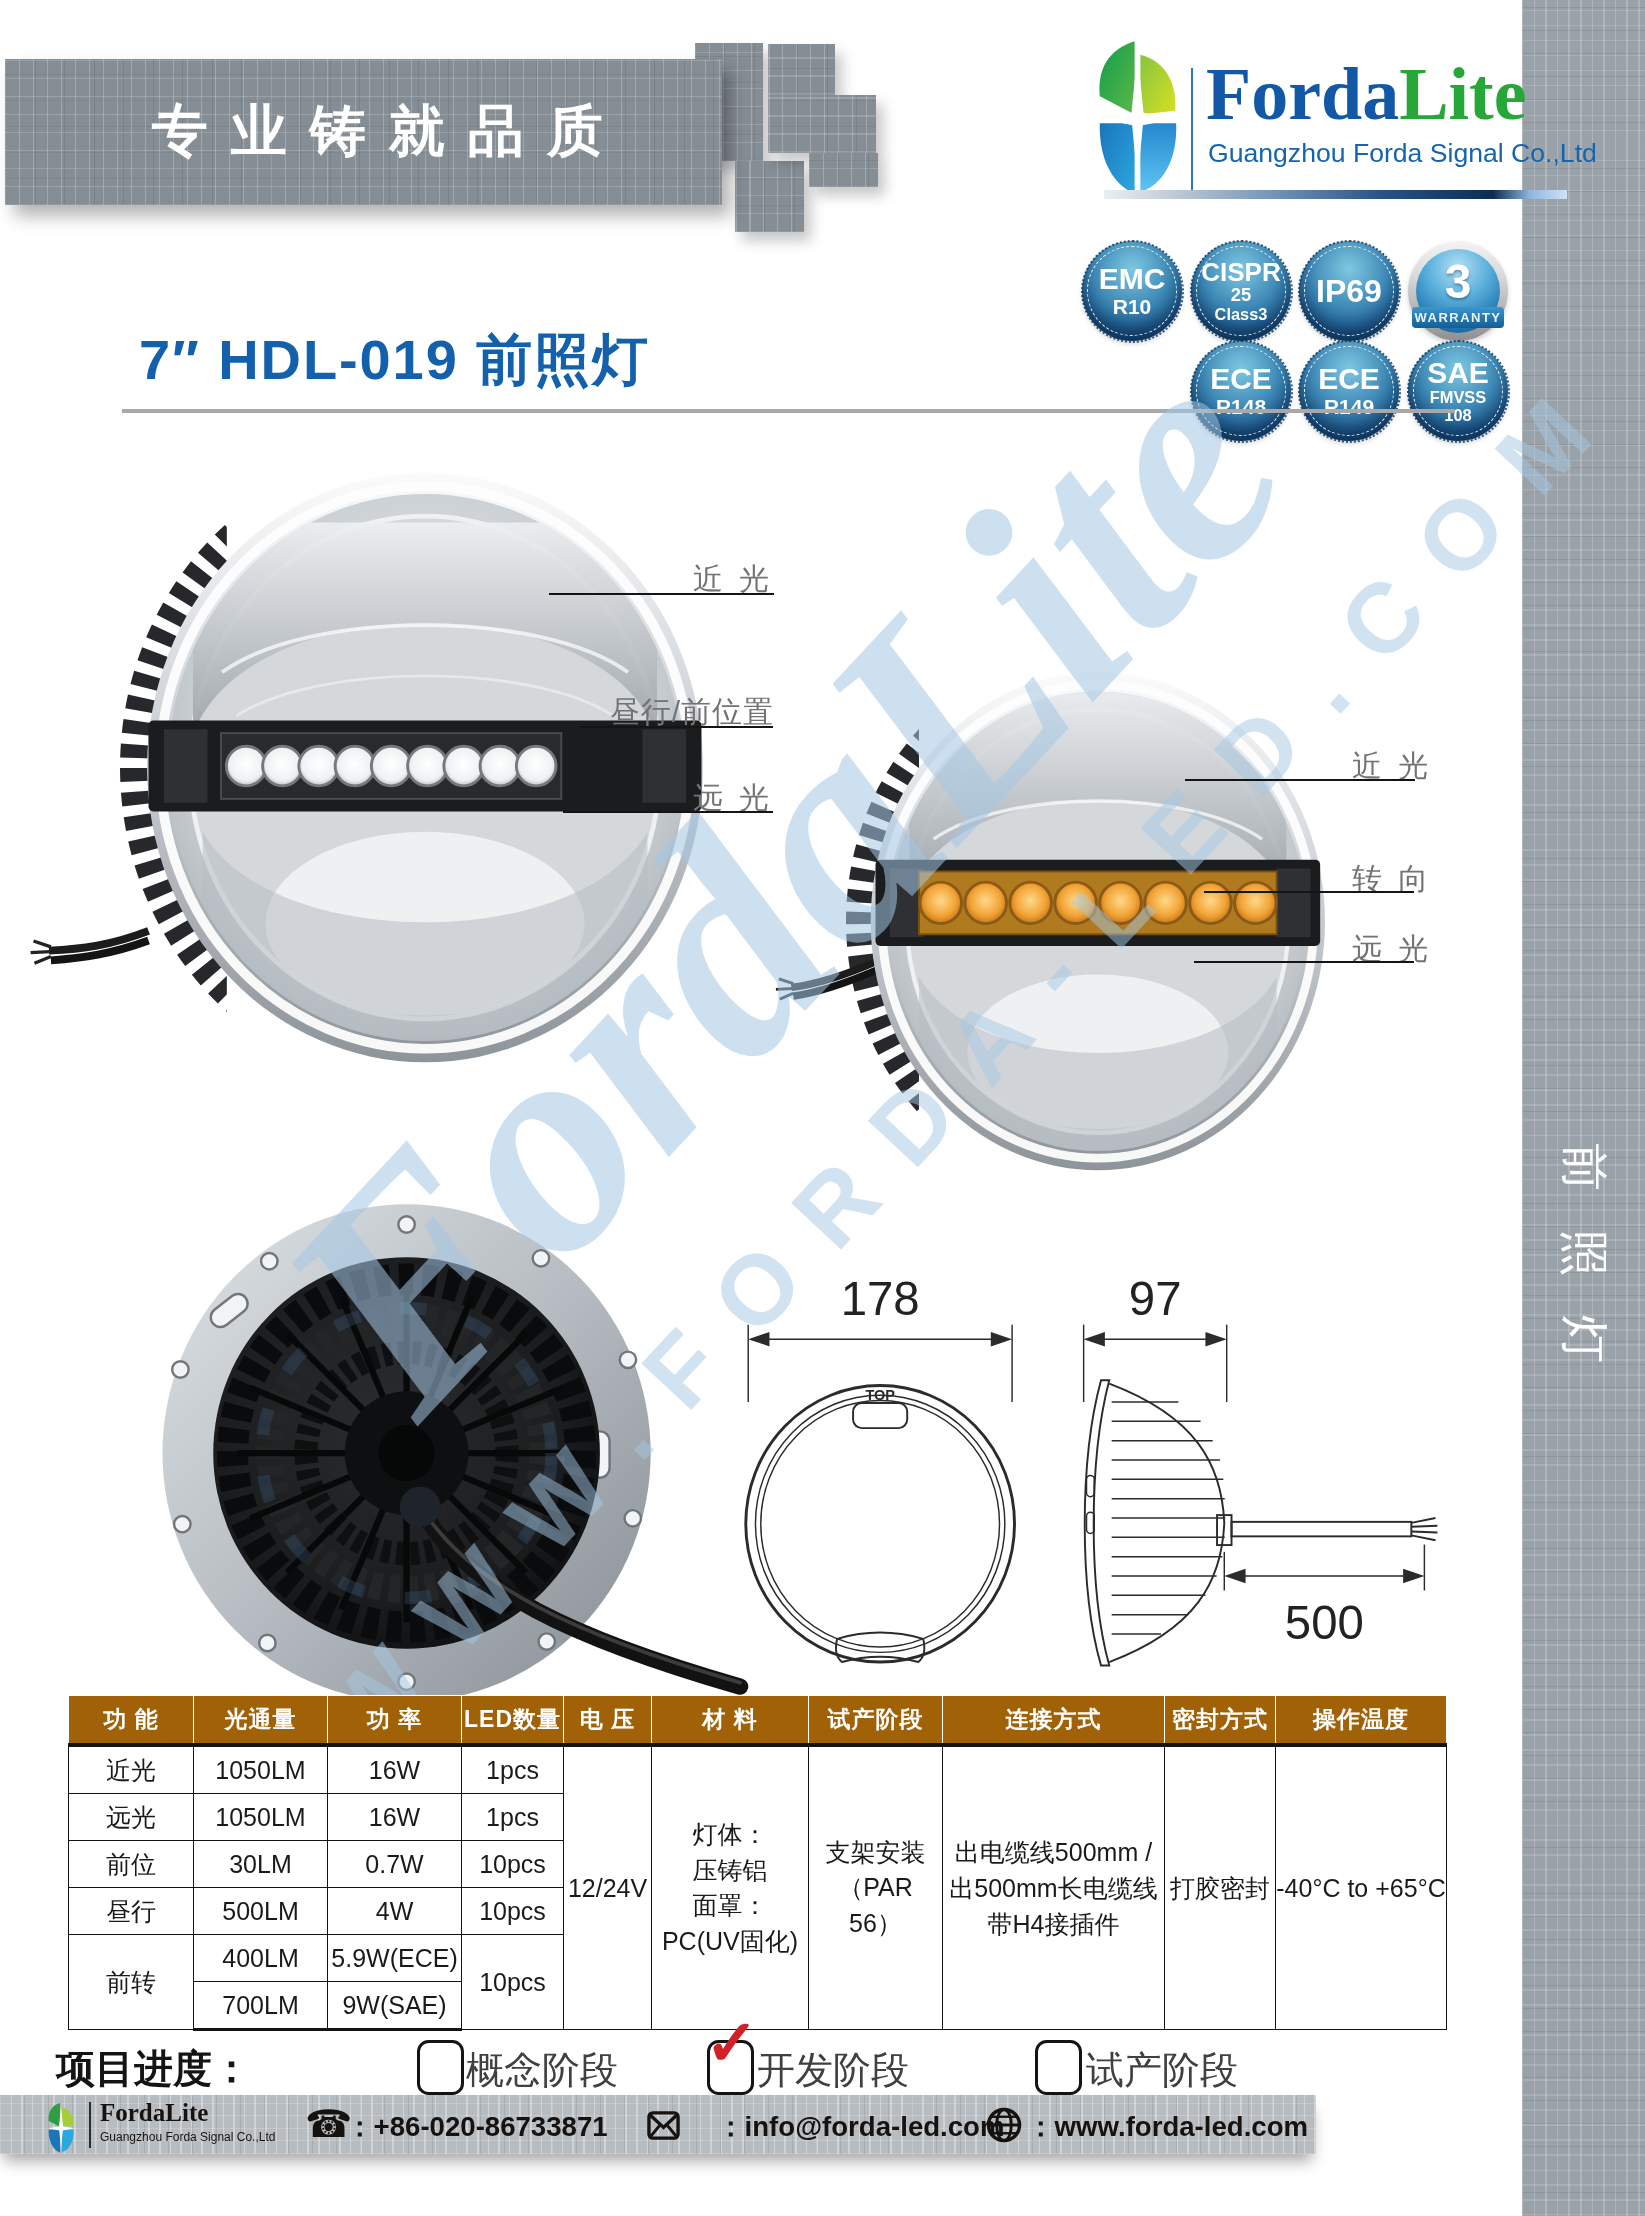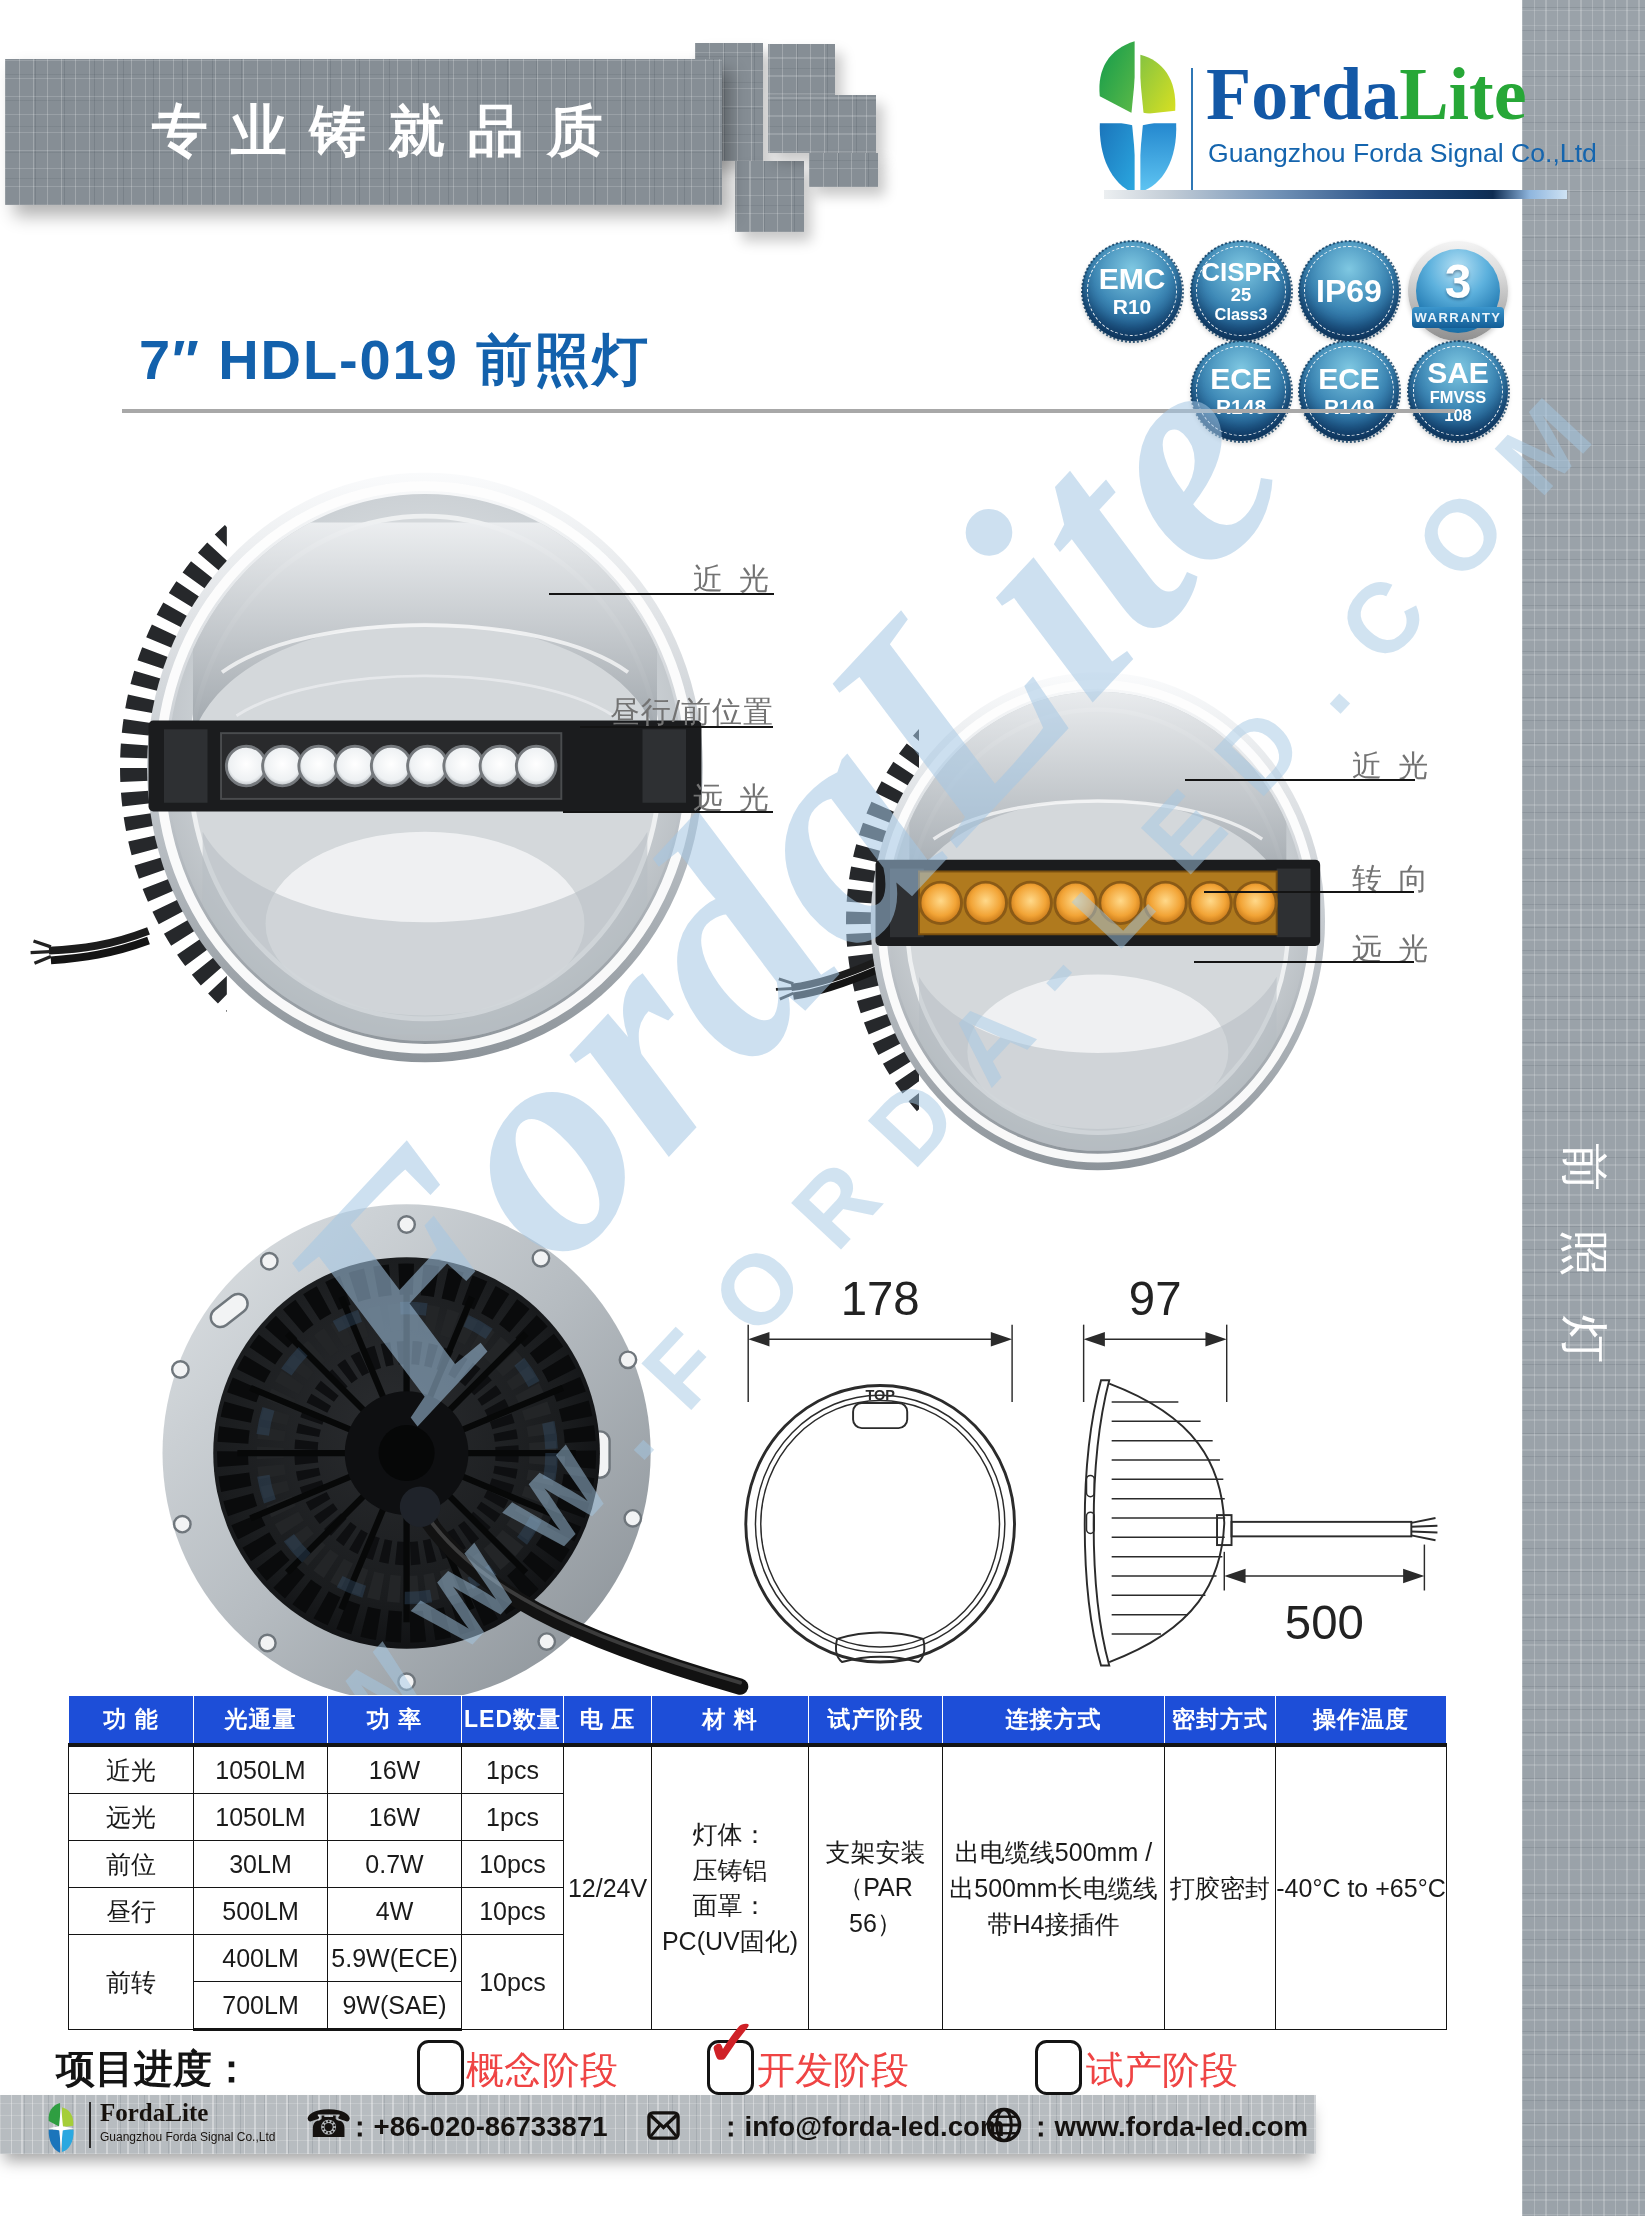--- a/index.html
+++ b/index.html
@@ -93,33 +93,33 @@
 
   
   .callout-label{z-index:6;color:#737373;font-size:30px;letter-spacing:3.9px;white-space:nowrap;}
   .callout-line{z-index:6;height:1.9px;background:#141414;}
 
   .lamp{z-index:2;}
 
   
   .spec-wrap{left:68px;top:1695px;width:1378px;z-index:6;}
   table.spec{border-collapse:collapse;table-layout:fixed;width:1378px;background:#fff;}
-  table.spec th{background:#1d4ed8;color:#ffffff;font-weight:bold;font-size:23px;
+  table.spec th{background:#a16207;color:#ffffff;font-weight:bold;font-size:23px;
     border:1.9px solid #ffffff;border-bottom:4.8px solid #141414;height:45px;letter-spacing:1px;}
   table.spec td{border:1.5px solid #141414;text-align:center;vertical-align:middle;
     font-size:25px;color:#1a1a1a;height:46px;padding:0;}
   table.spec tr:last-child td{border-bottom:3.4px solid #141414;}
   td.prewrap{white-space:pre-line;line-height:1.42;font-size:23px;}
   td.conn{white-space:pre-line;line-height:1.45;font-size:21px;text-align:left;padding-left:12.6px;}
   td.temp{font-size:22px;}
 
   
   .progress-label{left:56px;top:2042px;z-index:6;font-size:39px;font-weight:bold;color:#141414;white-space:nowrap;}
   .stage-box{z-index:6;width:41px;height:49px;border:3.9px solid #141414;border-radius:11.6px;background:#fff;}
-  .stage-label{z-index:6;font-size:38px;color:#ef4444;white-space:nowrap;}
+  .stage-label{z-index:6;font-size:38px;color:#404040;white-space:nowrap;}
   .stage-check{z-index:7;font-size:64px;font-weight:bold;color:#cf2127;line-height:1;}
 
   
   .footer-bar{left:0;top:2095px;width:1316px;height:59px;z-index:6;
     background-color:#b7bcc0;
     background-image:
       repeating-linear-gradient(90deg, rgba(255,255,255,.35) 0 1.5px, rgba(255,255,255,0) 1.5px 10.6px),
       repeating-linear-gradient(0deg, rgba(255,255,255,.18) 0 1px, rgba(255,255,255,0) 1px 12.6px),
       repeating-linear-gradient(90deg, rgba(90,100,110,.18) 0 1px, rgba(90,100,110,0) 1px 24px);
     box-shadow:0 10.6px 14.5px -3.9px rgba(0,0,0,.35);}

